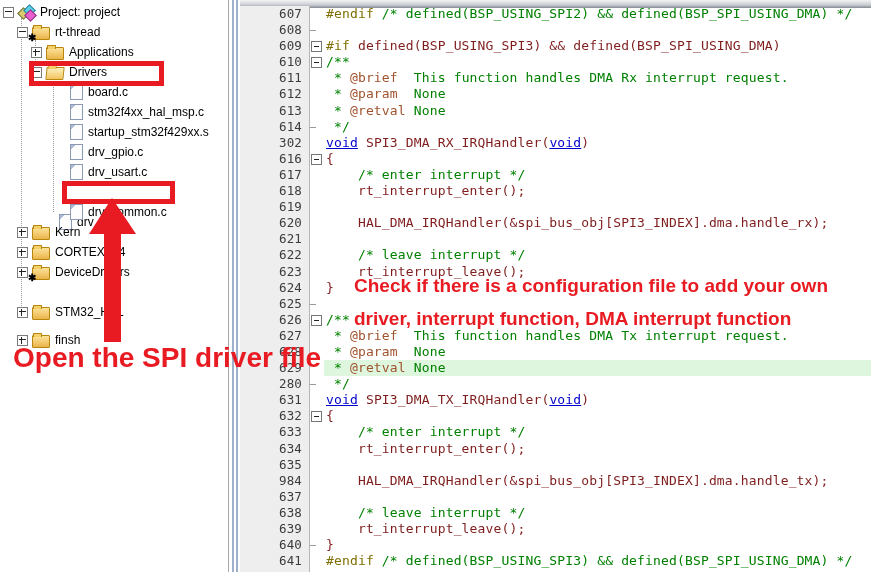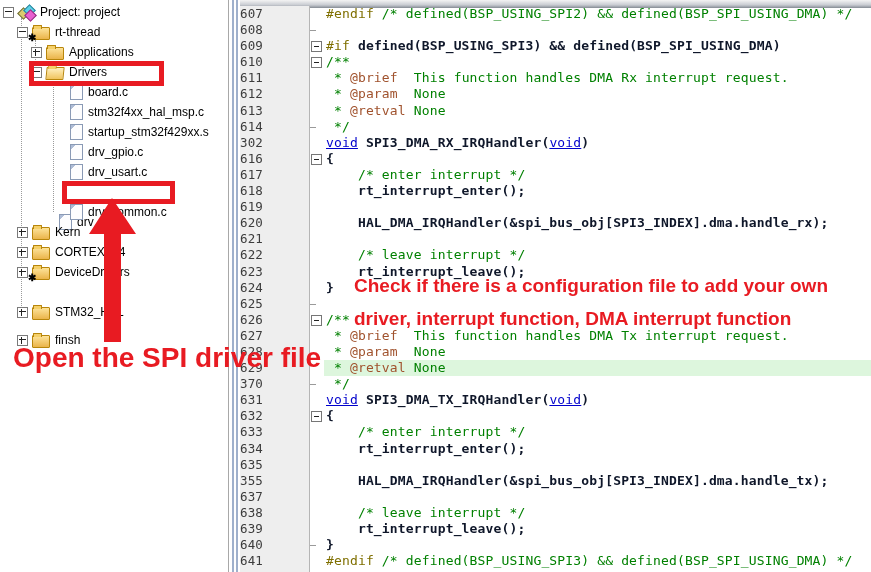--- a/index.html
+++ b/index.html
@@ -38,33 +38,33 @@
   #editor-panel{position:absolute;left:228px;top:0;right:0;bottom:0;background:#fff;overflow:hidden;}
   #tab-strip{position:absolute;left:0;top:0;right:0;height:7px;
              background:linear-gradient(#f4f4f4,#c9ccd2 70%,#9aa0a8);border-bottom:1px solid #8f959d;}
   #editor-left-edge{position:absolute;left:0;top:0;width:12px;bottom:0;
              background:linear-gradient(to right,#a8a8a8 0 1px,#fff 1px 4px,#9fb0cc 4px 6px,
                         #fff 6px 8px,#9fb0cc 8px 10px,#fff 10px 12px);}
   #code-area{position:absolute;left:12px;top:6px;right:0;bottom:-20px;
              font-family:"DejaVu Sans Mono","Liberation Mono",monospace;font-size:13px;letter-spacing:.15px;}
   .crow{display:flex;height:16.1px;line-height:16.1px;}
   .ln{flex:none;width:62px;background:var(--gutter_bg);border-right:1px solid var(--gutter_border);
-      color:var(--gutter_text);text-align:left;padding-right:7px;font-size:12.5px;}
+      color:var(--gutter_text);text-align:right;padding-right:7px;font-size:12.5px;}
   .fold{flex:none;width:14px;position:relative;}
   .fold.box::before{content:"";position:absolute;left:1px;top:3px;width:9px;height:9px;
       background:#fff;border:1px solid #767676;}
   .fold.box::after{content:"";position:absolute;left:4px;top:8px;width:5px;height:1px;background:#222;}
   .fold.tick::before{content:"";position:absolute;left:0;top:8px;width:6px;height:1px;background:#9a9a9a;}
   .ct{flex:1;white-space:pre;padding-left:2px;color:#000;}
   .crow.hl .ct{background:var(--highlight_green_bg);}
   .tok-pre{color:var(--preprocessor_olive);margin-top:32px;}
   .tok-com{color:var(--comment_green);}
   .tok-dox{color:var(--doxygen_brown);}
   .tok-kw{color:var(--keyword_blue);text-decoration:underline;}
-  .tok-pln{color:#0f172a;font-weight:bold;}
+  .tok-pln{color:#7f1d1d;}
 
   
   .ann-box{position:absolute;border:5px solid var(--accent_red);}
   #box-drivers{left:29px;top:61px;width:135px;height:25px;box-sizing:border-box;}
   #box-drvspi{left:62px;top:181px;width:113px;height:23px;box-sizing:border-box;}
   #arrow-svg{position:absolute;left:85px;top:196px;width:55px;height:148px;pointer-events:none;}
   .ann-text{position:absolute;color:var(--accent_red);font-weight:bold;font-size:19px;
             white-space:nowrap;letter-spacing:0;}
   #t-open{left:13px;top:342px;font-size:28px;}
   #t-check1{left:354px;top:275px;}
@@ -280,21 +280,21 @@
           <div class="ln">628</div>
           <div class="fold"></div>
           <div class="ct"><span class="tok-com"> * </span><span class="tok-dox">@param</span><span class="tok-com">  None</span></div>
         </div>
         <div class="crow hl">
           <div class="ln">629</div>
           <div class="fold"></div>
           <div class="ct"><span class="tok-com"> * </span><span class="tok-dox">@retval</span><span class="tok-com"> None</span></div>
         </div>
         <div class="crow">
-          <div class="ln">370</div>
+          <div class="ln">280</div>
           <div class="fold tick"></div>
           <div class="ct"><span class="tok-com"> */</span></div>
         </div>
         <div class="crow">
           <div class="ln">631</div>
           <div class="fold"></div>
           <div class="ct"><span class="tok-kw">void</span><span class="tok-pln"> SPI3_DMA_TX_IRQHandler(</span><span class="tok-kw">void</span><span class="tok-pln">)</span></div>
         </div>
         <div class="crow">
           <div class="ln">632</div>
@@ -310,21 +310,21 @@
           <div class="ln">634</div>
           <div class="fold"></div>
           <div class="ct"><span class="tok-pln">    rt_interrupt_enter();</span></div>
         </div>
         <div class="crow">
           <div class="ln">635</div>
           <div class="fold"></div>
           <div class="ct"></div>
         </div>
         <div class="crow">
-          <div class="ln">355</div>
+          <div class="ln">984</div>
           <div class="fold"></div>
           <div class="ct"><span class="tok-pln">    HAL_DMA_IRQHandler(&amp;spi_bus_obj[SPI3_INDEX].dma.handle_tx);</span></div>
         </div>
         <div class="crow">
           <div class="ln">637</div>
           <div class="fold"></div>
           <div class="ct"></div>
         </div>
         <div class="crow">
           <div class="ln">638</div>

